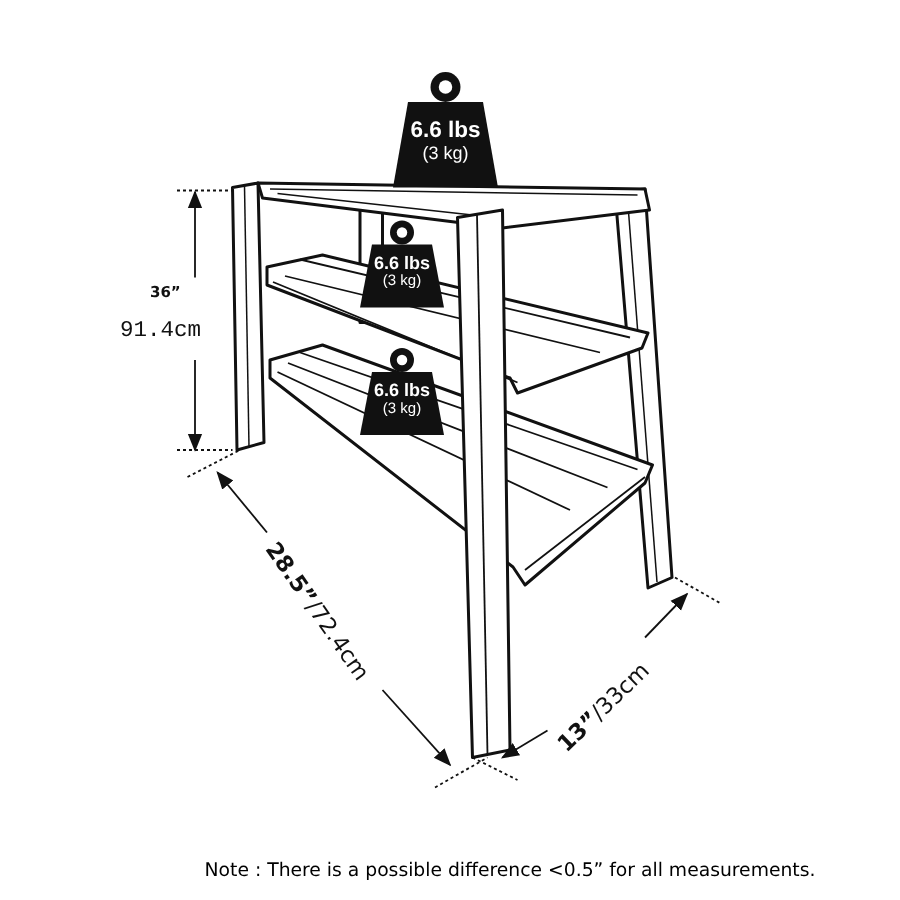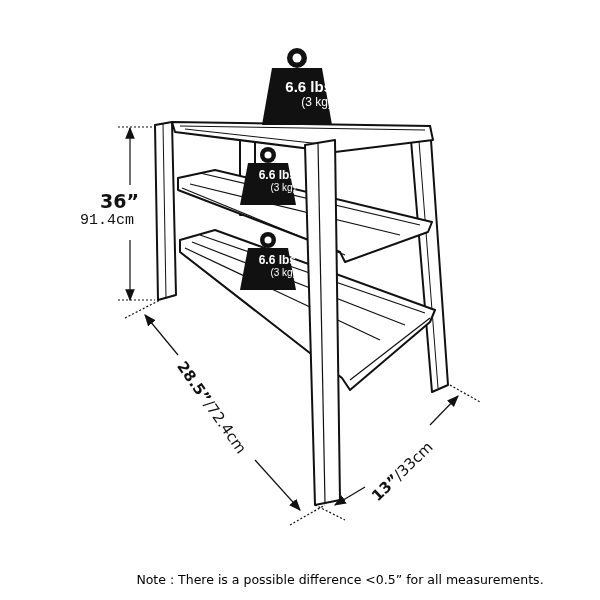--- a/index.html
+++ b/index.html
@@ -1,22 +1,22 @@
 <!DOCTYPE html>
 <html><head>
 <meta charset="utf-8">
 <style>
   html, body { margin:0; padding:0; background:#fff; }
   body { width:600px; height:600px; position:relative; overflow:hidden; font-family:"DejaVu Sans", sans-serif; color:#111; }
   svg { position:absolute; left:0; top:0; }
   .lbl { position:absolute; white-space:nowrap; }
-  .h-bold { font-weight:bold; font-size:19px; }
+  .h-bold { font-weight:bold; font-size:10px; }
   .h-norm { font-size:15px;font-family:Liberation Mono, monospace; }
   .rot { transform-origin:left top; }
-  .weight-text { position:absolute; text-align:right; color:#fff; font-family:"Liberation Sans", sans-serif; }
+  .weight-text { position:absolute; text-align:center; color:#fff; font-family:"Liberation Sans", sans-serif; }
   .note { position:absolute; left:0; width:600px; top:572px; text-align:center; font-size:12.5px; color:#000000;margin-left:40px; }
 </style>
 </head>
 <body>
 
 <svg width="600" height="600" viewBox="0 0 600 600" xmlns="http://www.w3.org/2000/svg">
   <defs>
     <marker id="arr" markerWidth="10" markerHeight="10" refX="9" refY="5" orient="auto-start-reverse">
       <path d="M0,1 L10,5 L0,9 Z" fill="#111"></path>
     </marker>

